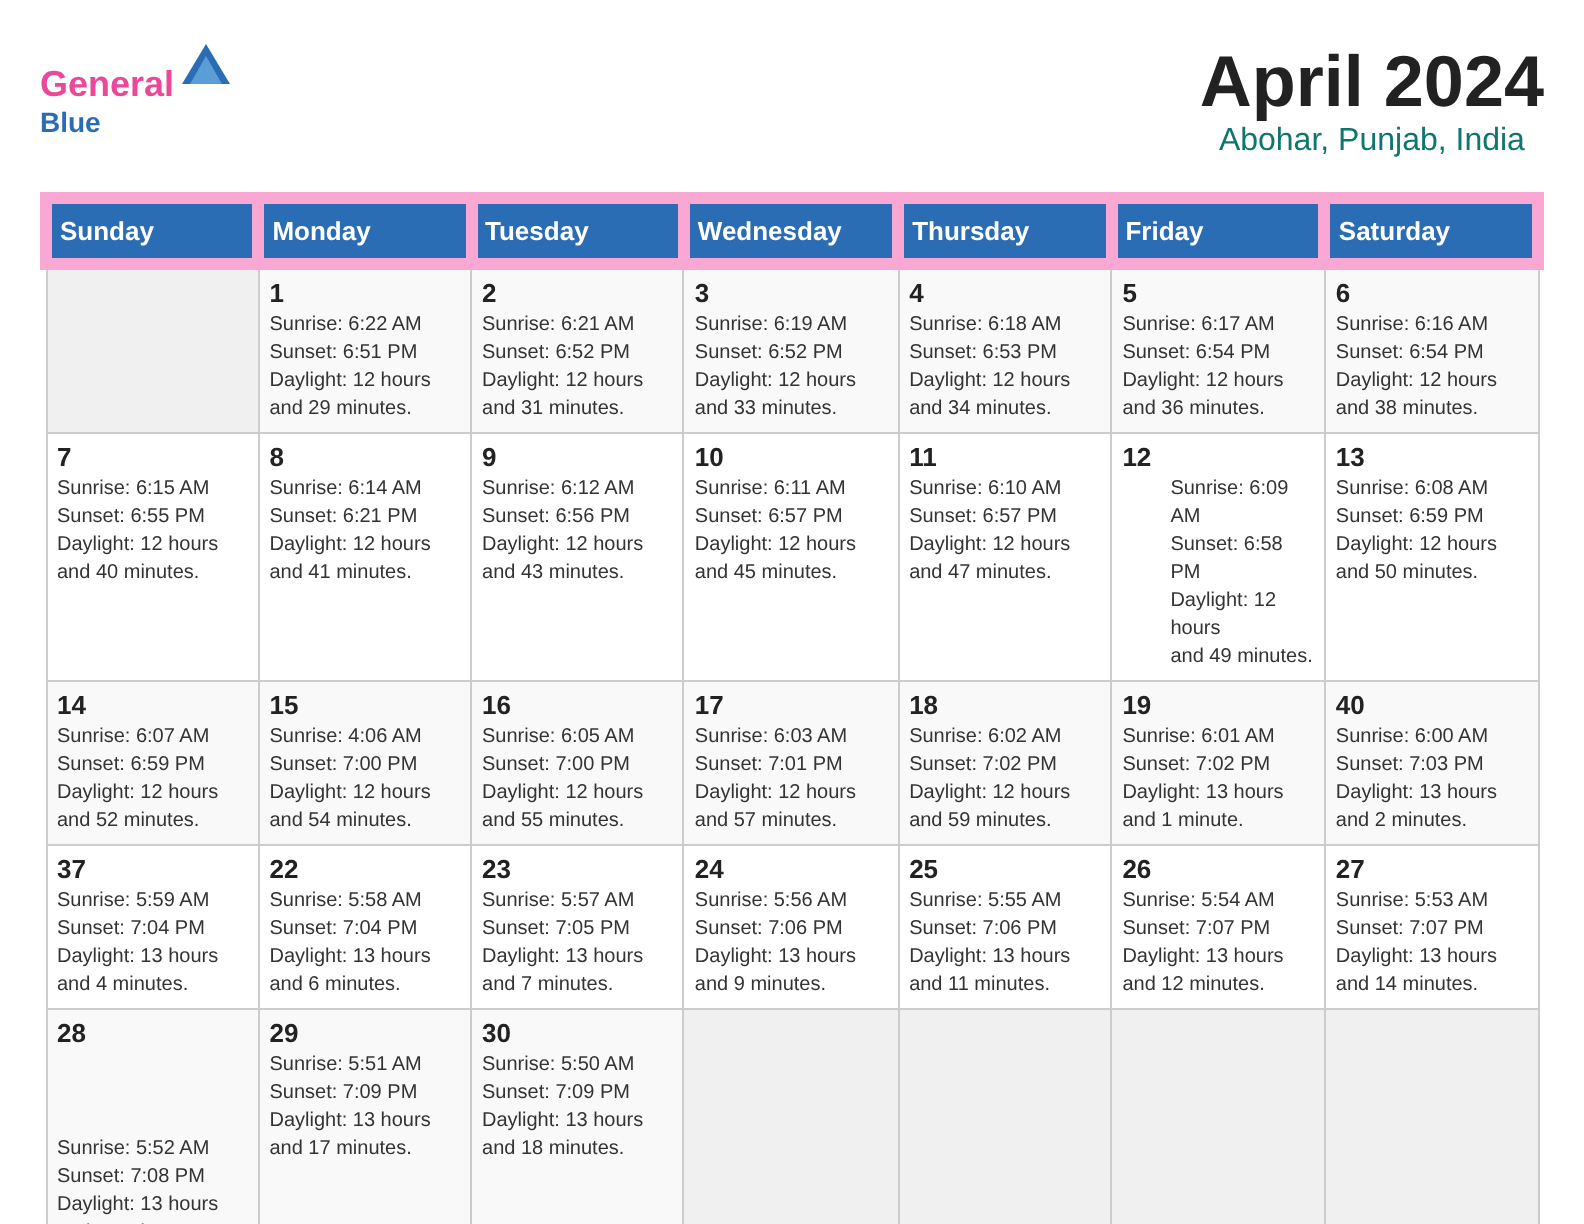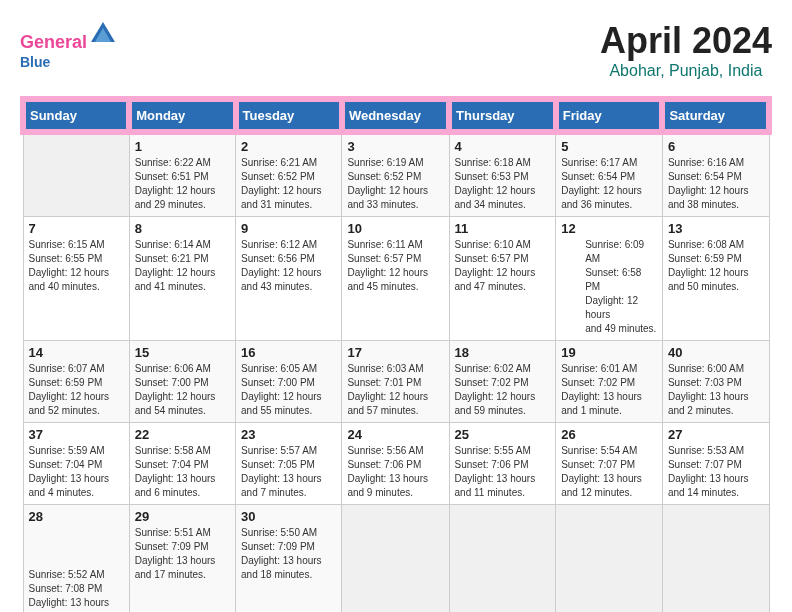--- a/index.html
+++ b/index.html
@@ -228,21 +228,21 @@
       <tr>
         <td>
           <span class="day-num">14</span>
           <div class="day-info" style="white-space: pre-line;">Sunrise: 6:07 AM
 Sunset: 6:59 PM
 Daylight: 12 hours
 and 52 minutes.</div>
         </td>
         <td>
           <span class="day-num">15</span>
-          <div class="day-info" style="white-space: pre-line;">Sunrise: 6:06 AM
+          <div class="day-info" style="white-space: pre-line;">Sunrise: 4:06 AM
 Sunset: 7:00 PM
 Daylight: 12 hours
 and 54 minutes.</div>
         </td>
         <td>
           <span class="day-num">16</span>
           <div class="day-info" style="white-space: pre-line;">Sunrise: 6:05 AM
 Sunset: 7:00 PM
 Daylight: 12 hours
 and 55 minutes.</div>

